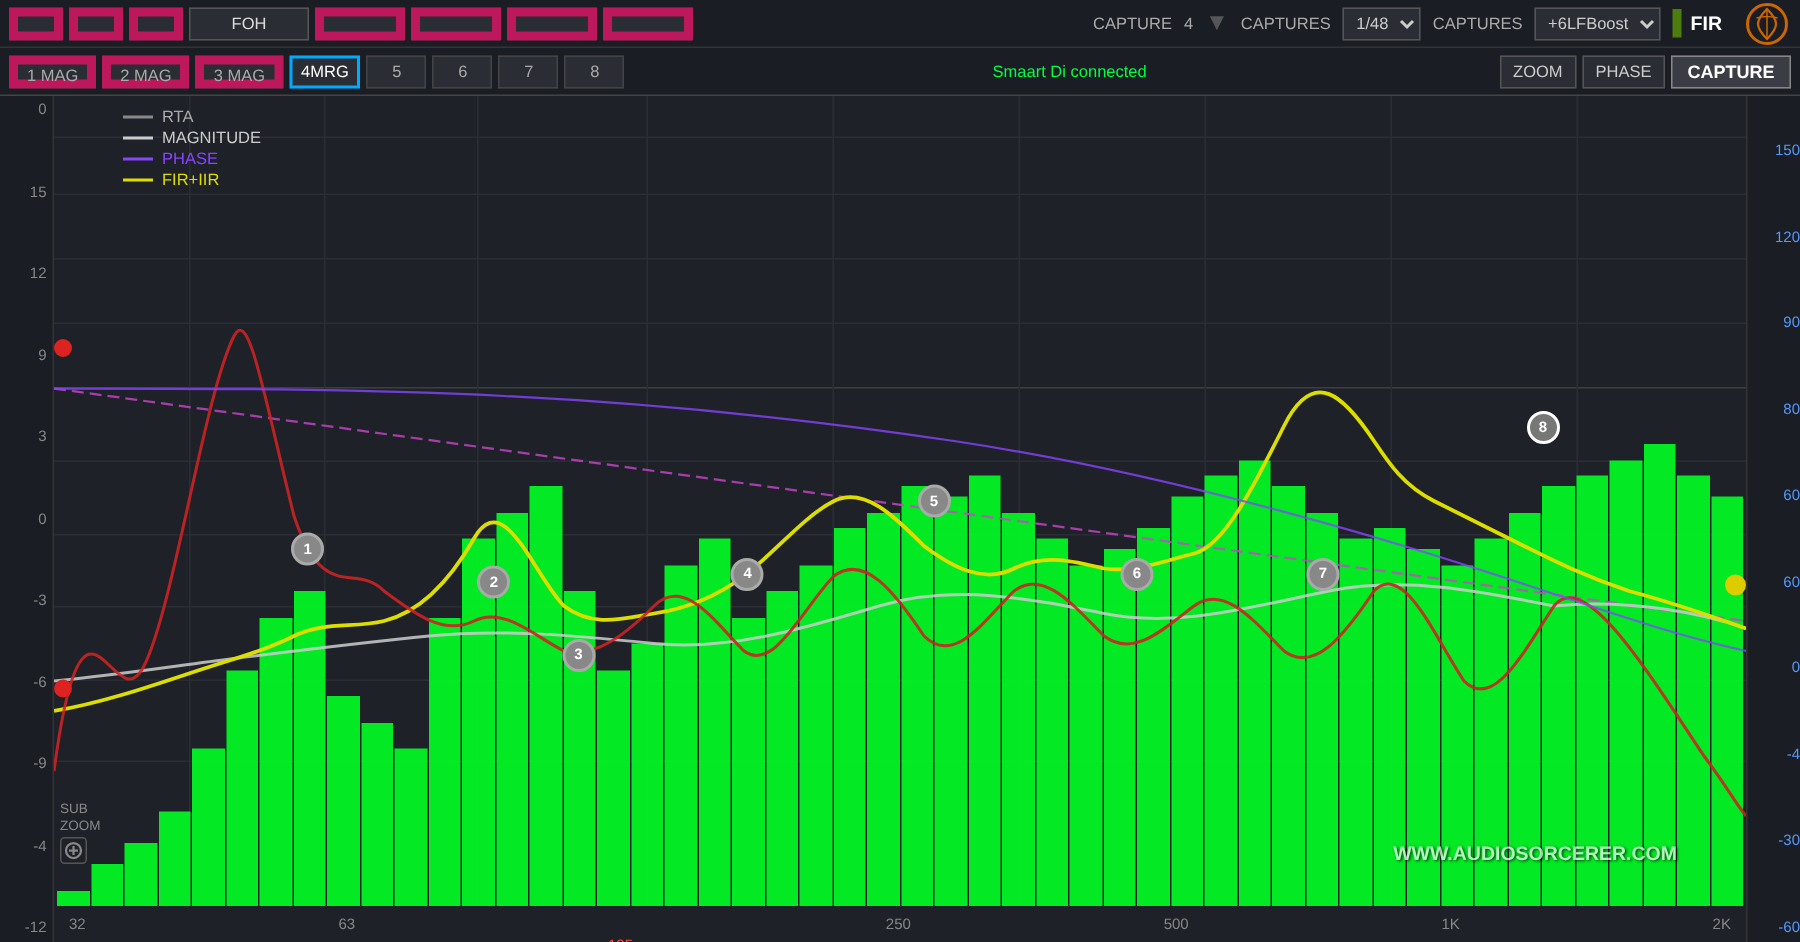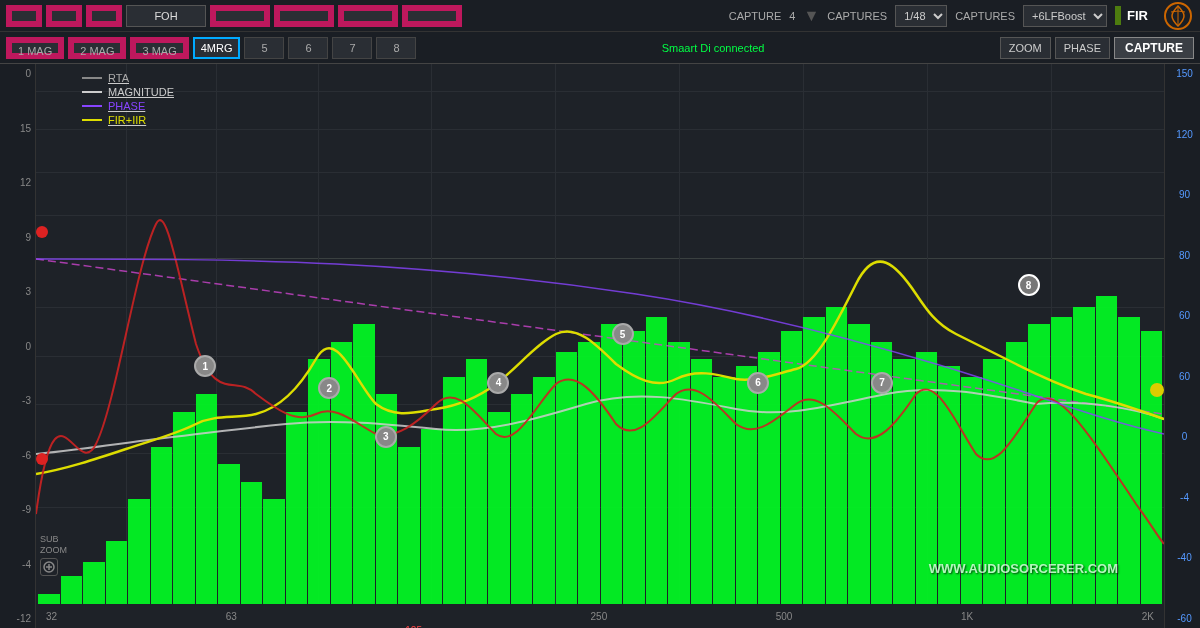--- a/index.html
+++ b/index.html
@@ -137,22 +137,23 @@
       background: #1a1e24;
       display: flex;
       flex-direction: column;
       justify-content: space-between;
       padding: 4px 0;
       border-left: 1px solid #333;
     }
     .y-label-right {
       color: #5599ff;
       font-size: 10px;
-      text-align: center;
+      text-align: right;
       padding-left: 4px;
+      margin-top: 27px;
     }
 
     
     #plot-area {
       position: absolute;
       left: 36px;
       top: 0;
       right: 36px;
       bottom: 24px;
       background: #1e2228;
@@ -184,21 +185,20 @@
       left: 46px;
       display: flex;
       flex-direction: column;
       gap: 2px;
     }
     .legend-item {
       display: flex;
       align-items: center;
       gap: 6px;
       font-size: 11px;
-      text-decoration: underline;
     }
     .legend-color {
       width: 20px;
       height: 2px;
     }
 
     
     #x-axis {
       position: absolute;
       left: 36px;
@@ -413,21 +413,21 @@
 
   <div id="y-axis-right">
     <span class="y-label-right">150</span>
     <span class="y-label-right">120</span>
     <span class="y-label-right">90</span>
     <span class="y-label-right">80</span>
     <span class="y-label-right">60</span>
     <span class="y-label-right">60</span>
     <span class="y-label-right">0</span>
     <span class="y-label-right">-4</span>
-    <span class="y-label-right">-40</span>
+    <span class="y-label-right">-30</span>
     <span class="y-label-right">-60</span>
   </div>
 
   <div id="plot-area">
 
     <div class="grid-h" style="top:5%"></div>
     <div class="grid-h" style="top:12%"></div>
     <div class="grid-h" style="top:20%"></div>
     <div class="grid-h" style="top:28%"></div>
     <div class="grid-h grid-zero" style="top:36%"></div>

